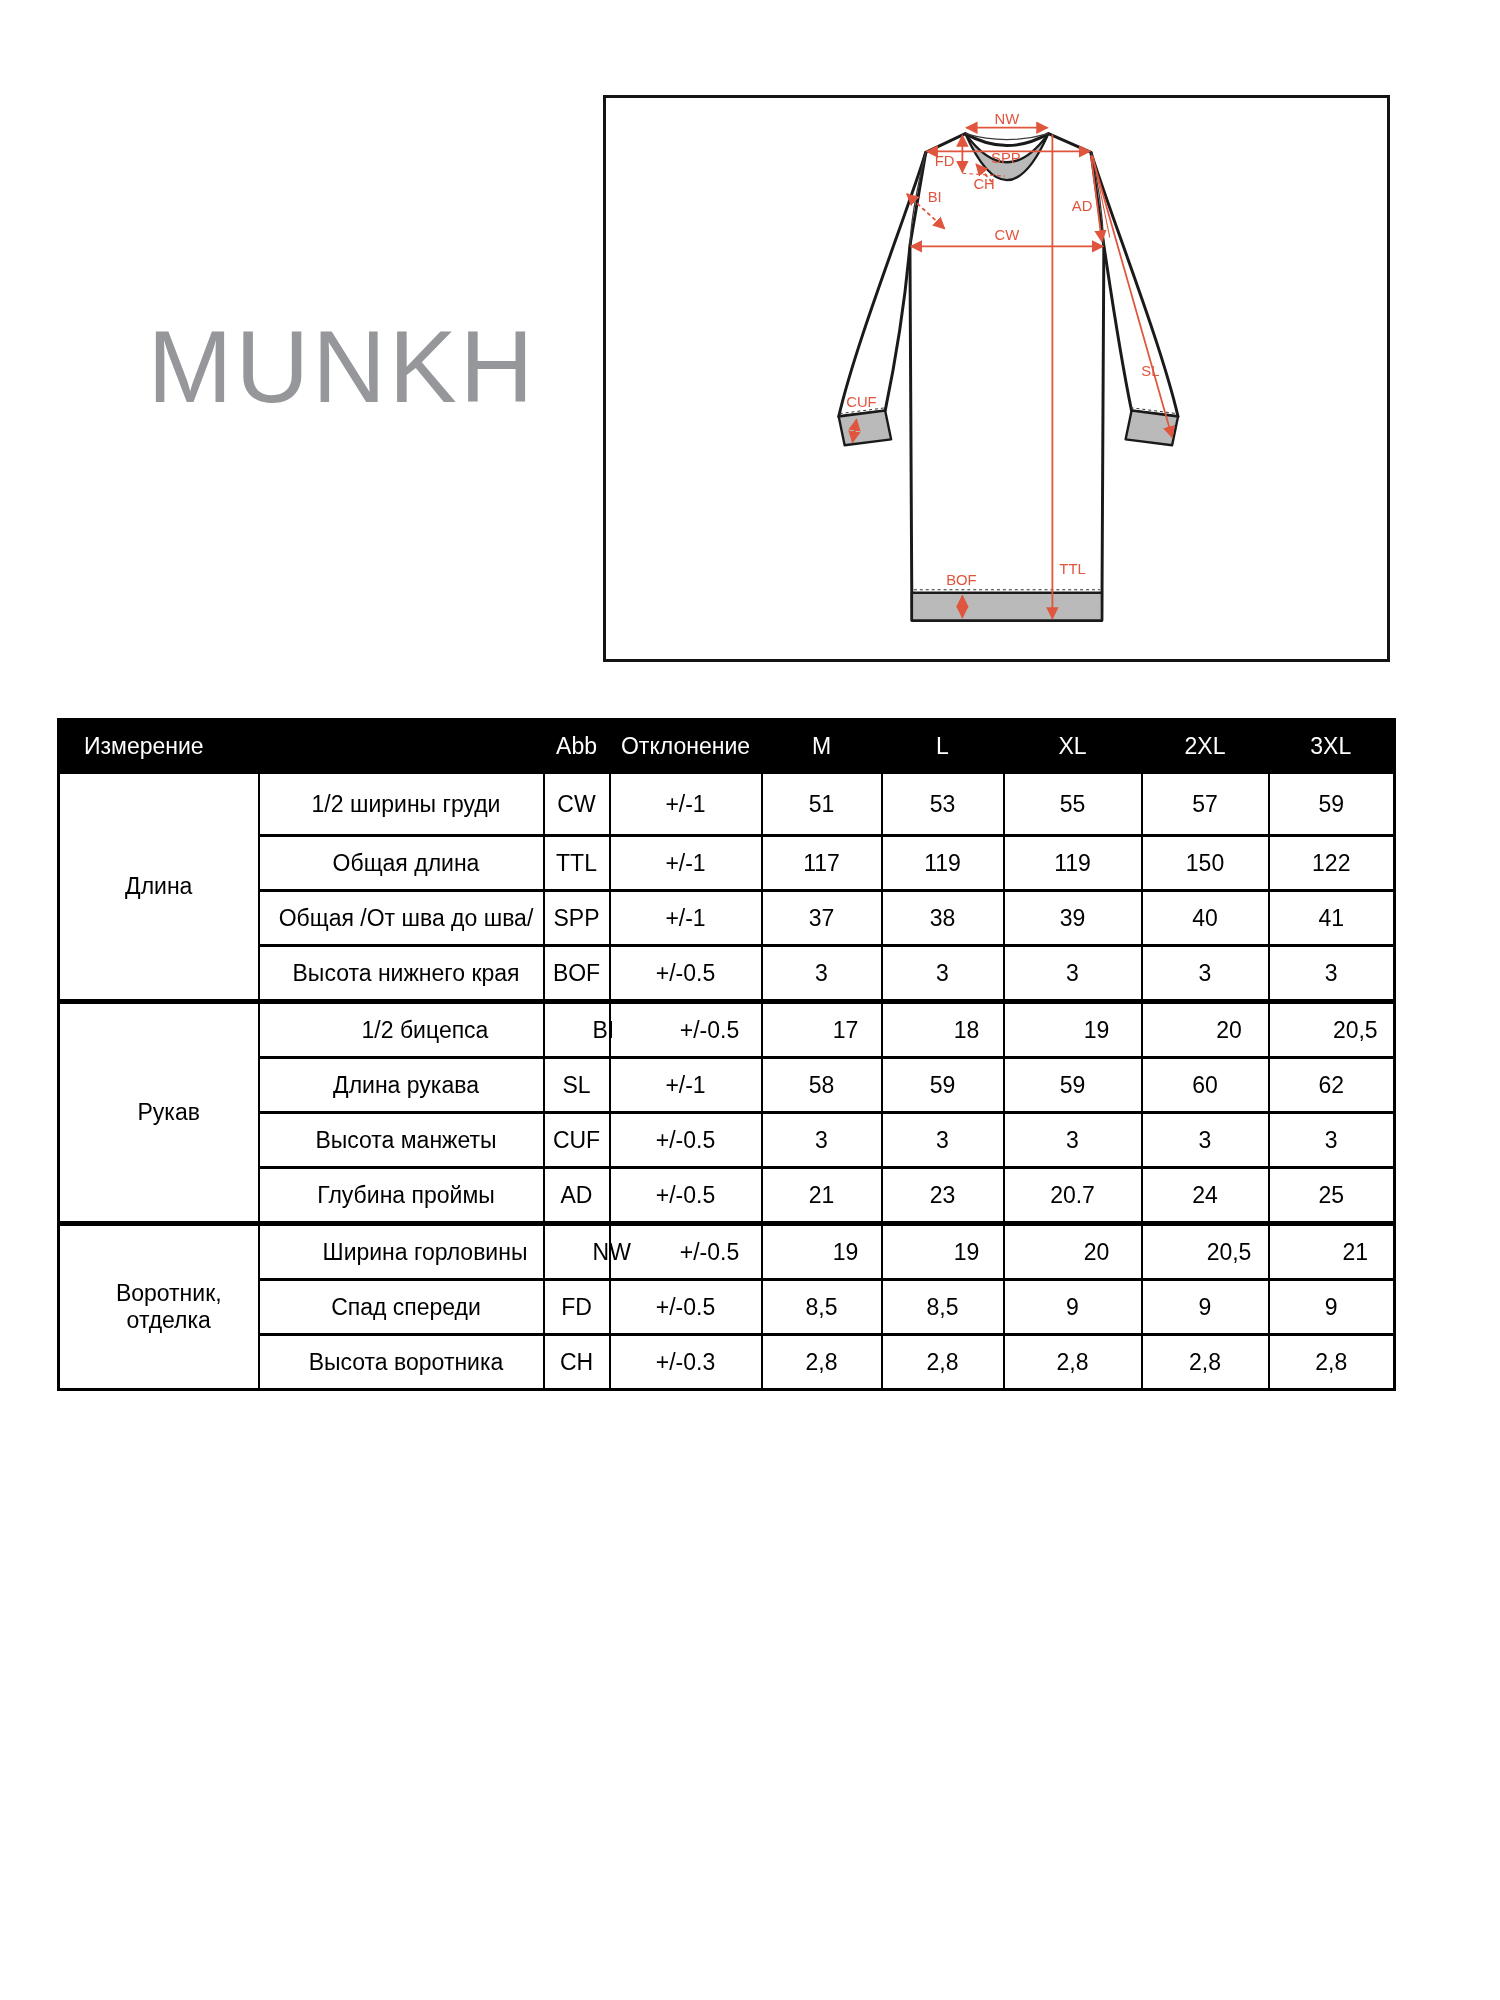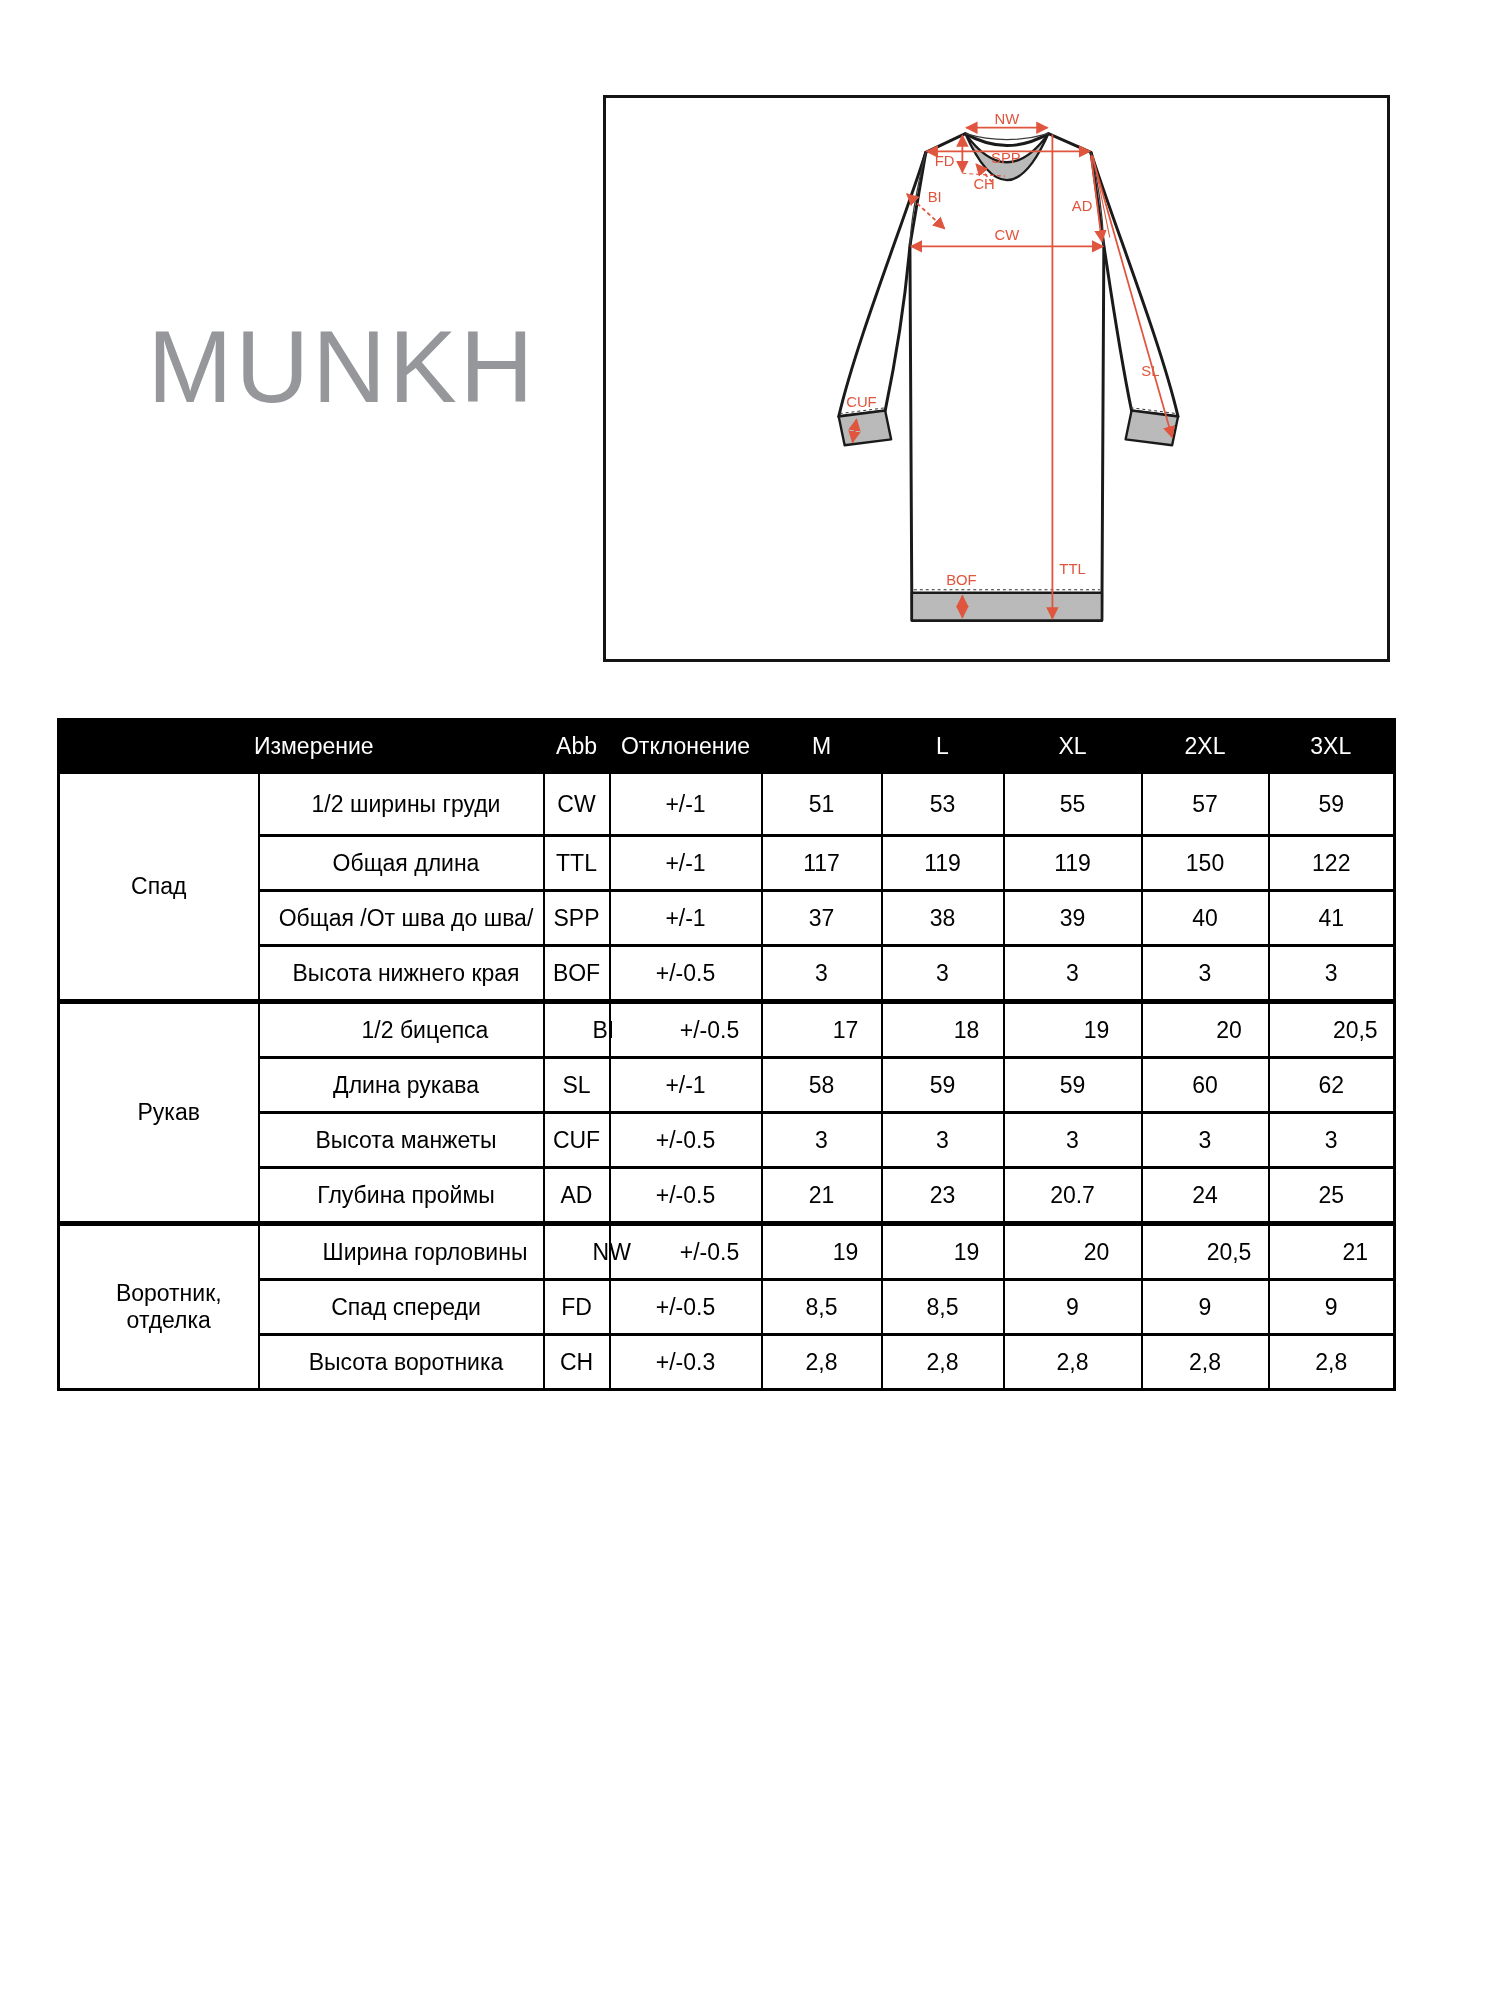--- a/index.html
+++ b/index.html
@@ -38,21 +38,21 @@
   
   .size-table {
     position:absolute; left:57px; top:718px; width:1336px;
     border-collapse:collapse; table-layout:fixed;
     border:3px solid #000; background:#fff;
   }
   .size-table th {
     background:#000; color:#fff; font-weight:normal; font-size:23px;
     height:50px; padding:0; border:none; 
   }
-  .size-table th.h-meas { text-align:center; padding-left:24px; }
+  .size-table th.h-meas { text-align:left; padding-left:24px; }
   .size-table td {
     border:2px solid #000; border-top-width:3px; border-bottom-width:3px;
     font-size:23px; color:#000; text-align:center; height:52px; padding:0;
     vertical-align:middle; background:#fff;
   }
   .size-table tr.first-row td { height:60px; }
   .size-table td.name { text-align:center; padding-left:10px; }
   .size-table td.group { padding:0 28px; }
   .size-table tr.group-start td { border-top:5px solid #000;padding-left:48px; }
 </style>
@@ -148,21 +148,21 @@
         <th>M</th>
         <th>L</th>
         <th>XL</th>
         <th>2XL</th>
         <th>3XL</th>
       </tr>
     </thead>
     <tbody>
 
       <tr class="first-row">
-        <td class="group" rowspan="4">Спад</td>
+        <td class="group" rowspan="4">Длина</td>
         <td class="name">1/2 ширины груди</td>
         <td>CW</td>
         <td>+/-1</td>
         <td>51</td>
         <td>53</td>
         <td>55</td>
         <td>57</td>
         <td>59</td>
       </tr>
       <tr>

